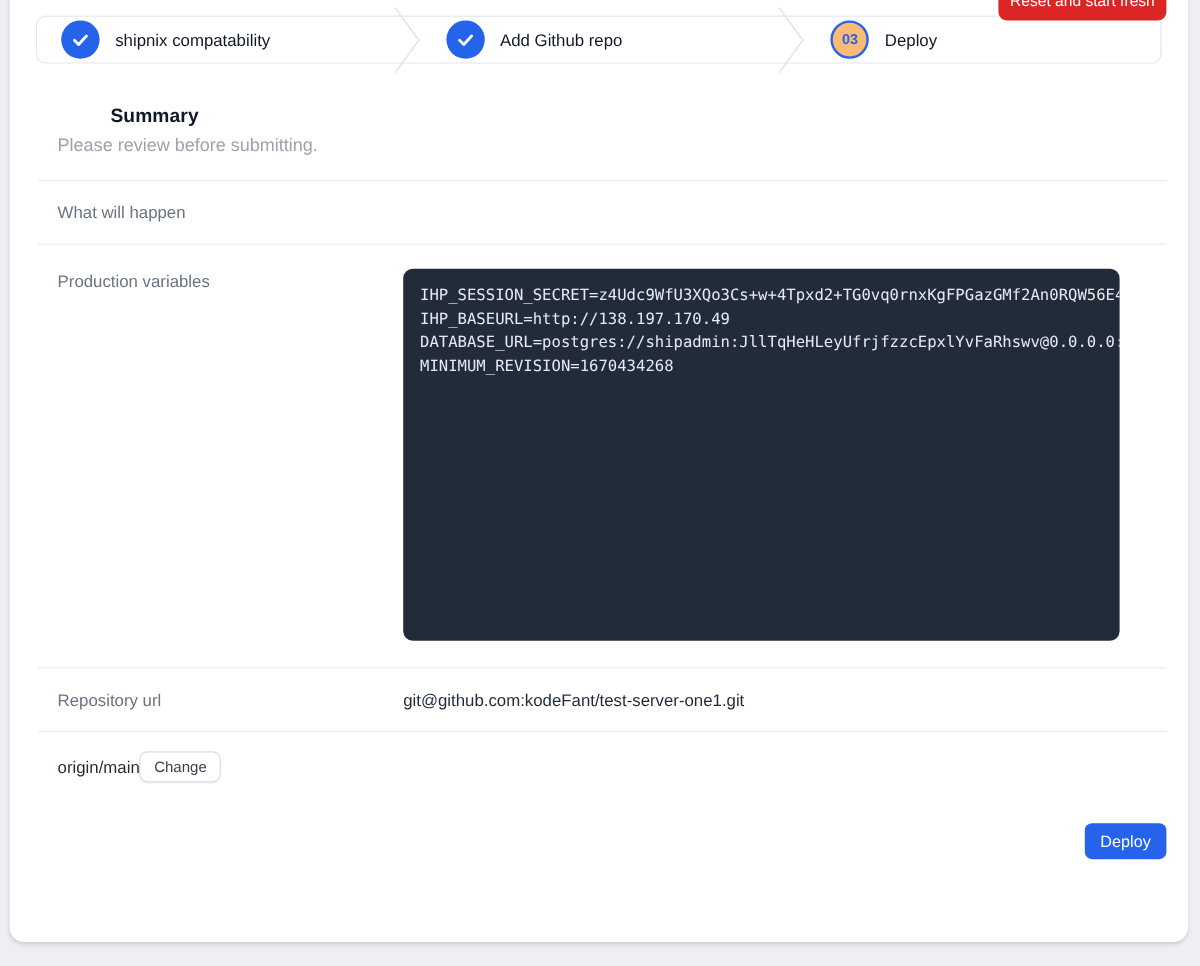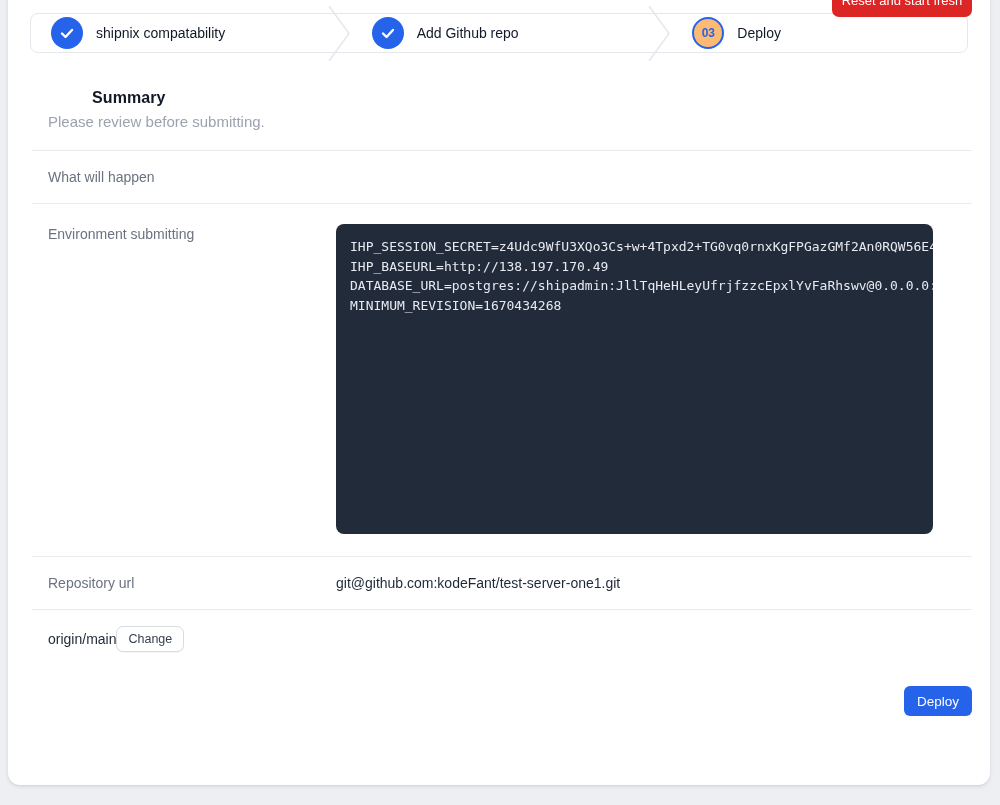--- a/index.html
+++ b/index.html
@@ -190,21 +190,21 @@
     <div class="section-header">
       <div class="section-title">Summary</div>
       <div class="section-subtitle">Please review before submitting.</div>
     </div>
 
     <div class="row">
       <div class="row-label">What will happen</div>
     </div>
 
     <div class="row env">
-      <div class="row-label">Environment submitting</div>
+      <div class="row-label">Production variables</div>
       <div class="code-block">
         <div class="code-line">IHP_SESSION_SECRET=z4Udc9WfU3XQo3Cs+w+4Tpxd2+TG0vq0rnxKgFPGazGMf2An0RQW56E44=</div>
         <div class="code-line">IHP_BASEURL=http://138.197.170.49</div>
         <div class="code-line">DATABASE_URL=postgres://shipadmin:JllTqHeHLeyUfrjfzzcEpxlYvFaRhswv@0.0.0.0:54</div>
         <div class="code-line">MINIMUM_REVISION=1670434268</div>
       </div>
     </div>
 
     <div class="row">
       <div class="row-label">Repository url</div>

